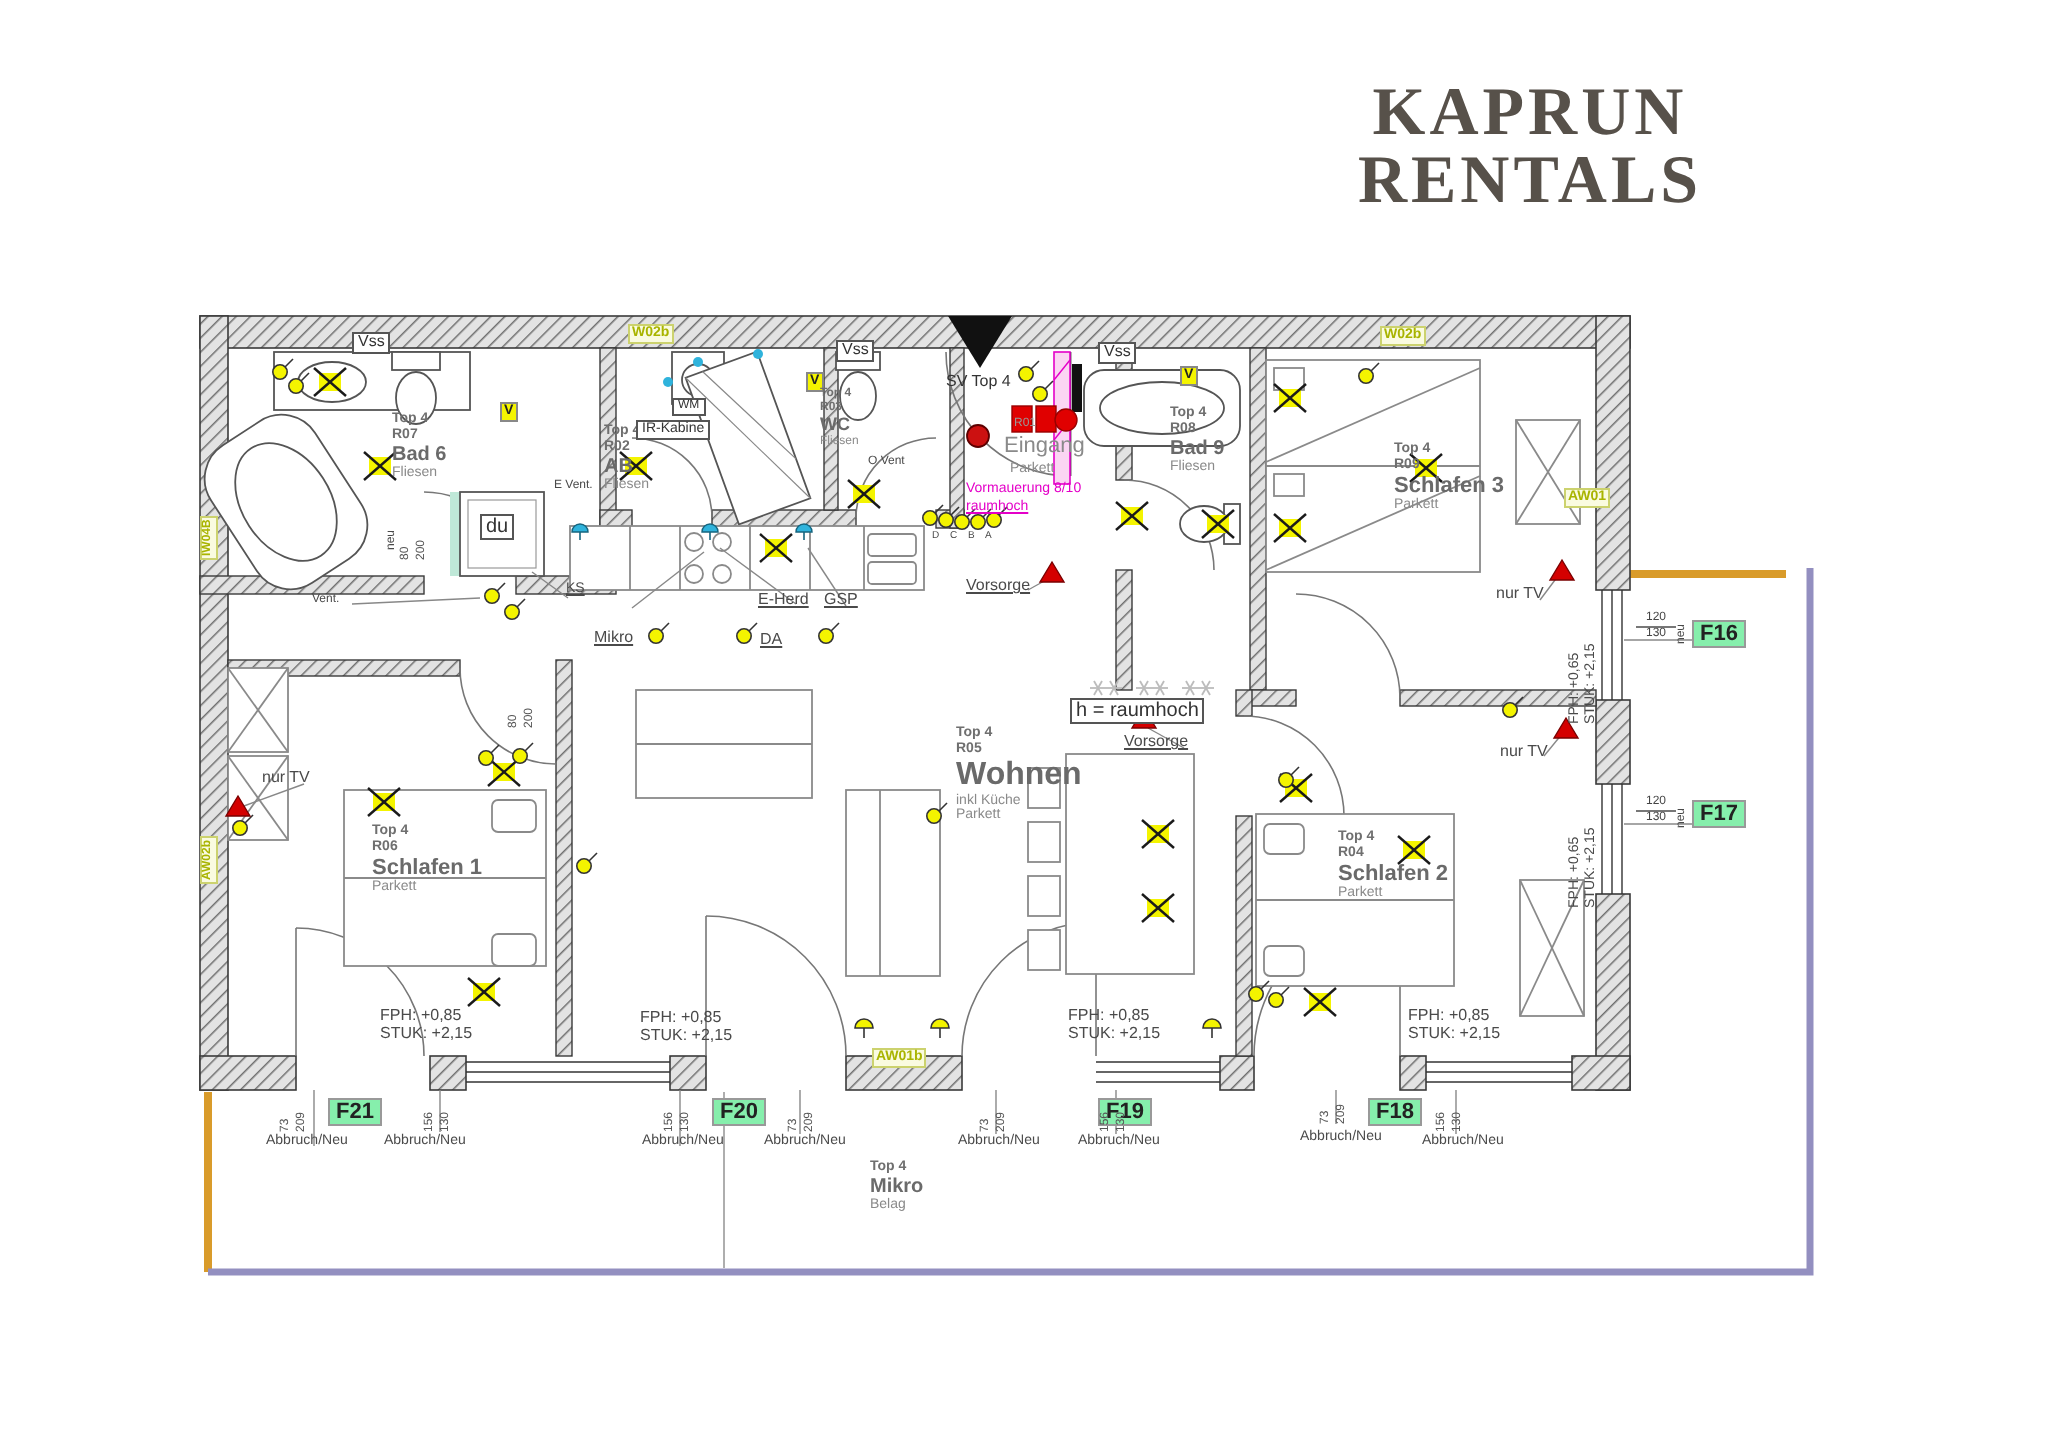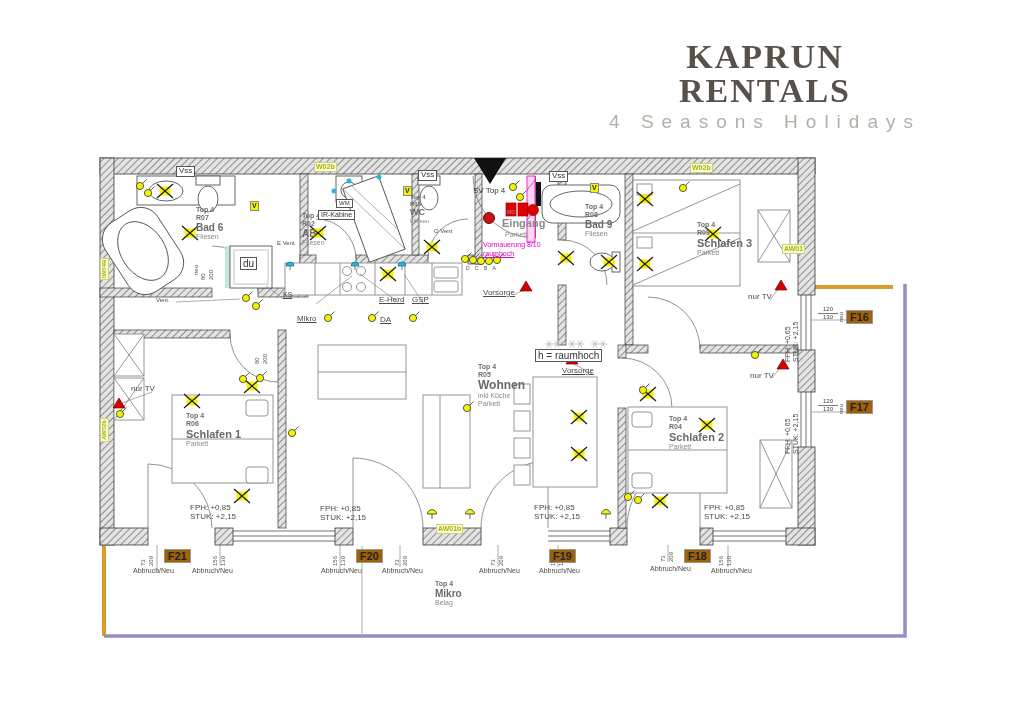--- a/index.html
+++ b/index.html
@@ -5,46 +5,45 @@
   html,body{margin:0;padding:0;background:#fff}
   .stage{position:relative;width:1024px;height:724px;background:#fff;overflow:hidden;
          font-family:"Liberation Sans",sans-serif;color:#4a4a4a}
   .logo{position:absolute;top:40px;left:600px;width:330px;text-align:center}
   .logo-title{font-family:"Liberation Serif",serif;font-weight:bold;font-size:34px;
               letter-spacing:2px;color:#57514a;line-height:1}
   .logo-sub{font-size:19px;letter-spacing:8px;color:#b3aea6;margin-top:3px}
   svg.plan{position:absolute;left:0;top:0}
   .lbl{position:absolute;line-height:1.12;white-space:nowrap;color:#4a4a4a}
   .t5{font-size:5px}.t6{font-size:6px}.t7{font-size:7px}.t8{font-size:8px}.t10{font-size:10px}.t11{font-size:11px}
-  .b{font-weight:bold}
+  .b{font-weight:normal}
   .room span{display:block}
   .room .nm{font-weight:bold;font-size:10px;color:#6a6a6a}
   .room .u{font-size:7px;font-weight:bold;color:#6f6f6f}
   .room .fl{font-size:7px;color:#8a8a8a}
   .box{border:1px solid #555;background:#fff;padding:0 2px;color:#333}
   .vbox{background:#f4f400;border:1px solid #888;padding:0 1px;font-weight:bold;color:#222}
   .gtag{color:#a9b400;background:#fafbe0;border:1px solid #ccd26e;padding:0 1px;font-weight:bold}
-  .fwin{border:1px solid #999;background:#a16207;font-weight:bold;font-size:11px;color:#222;padding:0 3px}
+  .fwin{border:1px solid #999;background:#86efac;font-weight:bold;font-size:11px;color:#222;padding:0 3px}
   .rot{transform:rotate(-90deg);transform-origin:left top}
   .mag{color:#e400c8}
   .und{text-decoration:underline}
   .fph span{display:block;font-size:8px;color:#4a4a4a}
   .dimpair{transform:rotate(-90deg);transform-origin:left top;font-size:6px;color:#555}
   .dimpair span{display:block;line-height:1.25}
   .fdim{font-size:6px;text-align:center;color:#444;width:20px}
   .fdim .top{border-bottom:1px solid #777}
 </style>
 </head>
 <body>
 
 <div class="stage">
 
   <div class="logo">
     <div class="logo-title">KAPRUN RENTALS</div>
-    <div class="logo-sub">4 Seasons Holidays</div>
   </div>
 
   <svg class="plan" width="1024" height="724" viewBox="0 0 1024 724">
     <defs>
       <pattern id="h" width="5" height="5" patternUnits="userSpaceOnUse" patternTransform="rotate(45)">
         <rect width="5" height="5" fill="#e3e3e3"></rect>
         <line x1="0" y1="0" x2="0" y2="5" stroke="#6f6f6f" stroke-width="1.5"></line>
       </pattern>
       <g id="xl">
         <rect x="-5.5" y="-4.5" width="11" height="9" fill="#f4f400"></rect>
@@ -448,21 +447,21 @@
   </div>
   <div class="lbl room" style="left:186px;top:412px">
     <span class="u">Top 4</span>
     <span class="u">R06</span>
     <span class="nm" style="font-size:11px">Schlafen 1</span>
     <span class="fl">Parkett</span>
   </div>
   <div class="lbl room" style="left:478px;top:363px">
     <span class="u">Top 4</span>
     <span class="u">R05</span>
-    <span class="nm" style="font-size:12px">Wohnen</span>
+    <span class="nm" style="font-size:16px">Wohnen</span>
     <span class="fl">inkl Küche</span>
     <span class="fl">Parkett</span>
   </div>
   <div class="lbl room" style="left:669px;top:415px">
     <span class="u">Top 4</span>
     <span class="u">R04</span>
     <span class="nm" style="font-size:11px">Schlafen 2</span>
     <span class="fl">Parkett</span>
   </div>
   <div class="lbl room" style="left:435px;top:580px">

